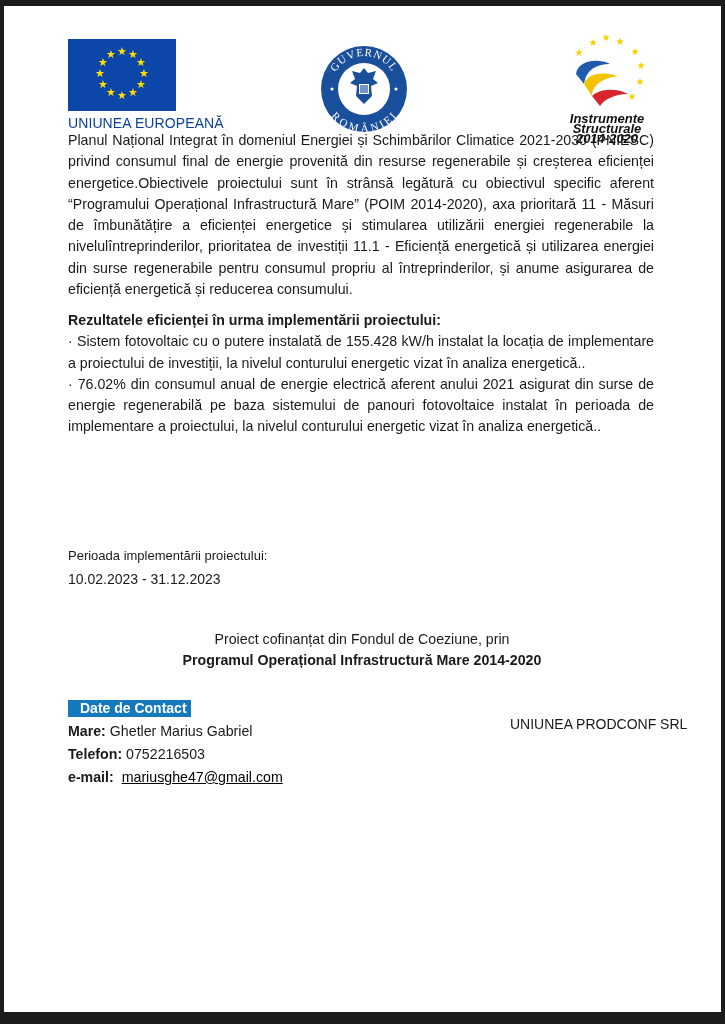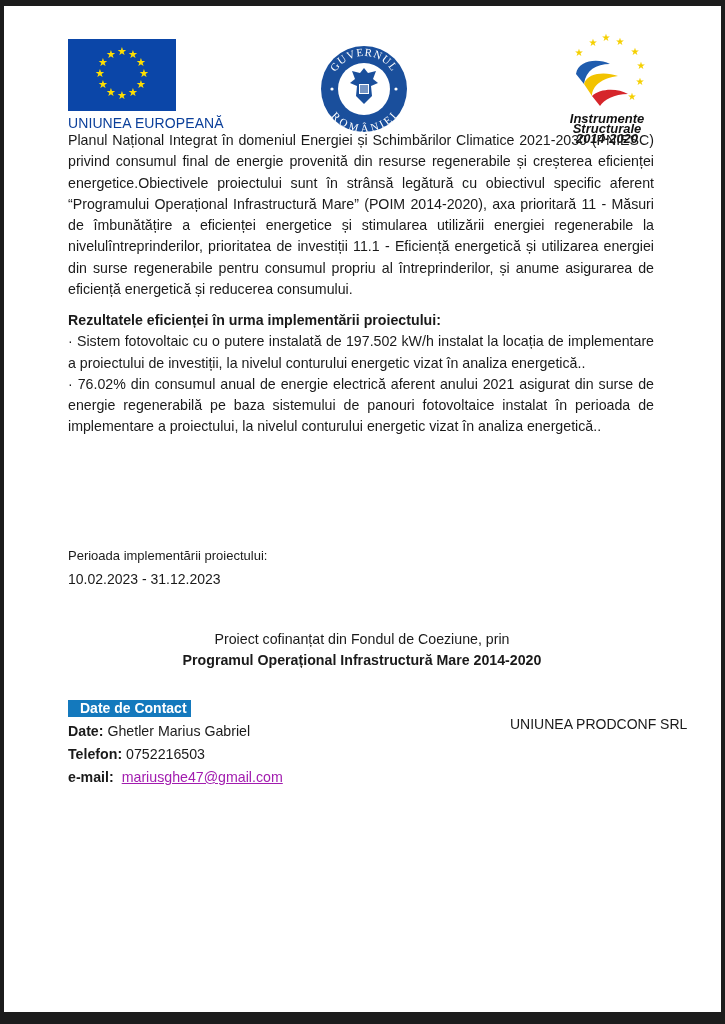--- a/index.html
+++ b/index.html
@@ -35,21 +35,21 @@
     font-size: 14.2px; line-height: 21.3px; color: #1a1a1a;
     text-align: justify;
   }
   .text p { margin: 0; }
   .bold { font-weight: bold; }
   .center { text-align: center; margin-top: 12px; }
   .contact-badge {
     display: inline-block; background: #1479bd; color: #fff; font-weight: bold;
     padding: 0 4px 0 12px; line-height: 17px; font-size: 14px;
   }
-  .email-link { color: #a21caf; text-decoration: underline; margin-left: 4px; }
+  .email-link { color: #000000; text-decoration: underline; margin-left: 4px; }
   .company { position: absolute; left: 506px; top: 710px; font-size: 14px; color: #1a1a1a; }
 </style>
 </head>
 <body>
 
 <div class="page">
 
   <div class="logo-eu">
     <div class="eu-flag">
       <svg width="108" height="72" viewBox="0 0 108 72">
@@ -116,40 +116,40 @@
       <div>2014-2020</div>
     </div>
   </div>
 
   <div class="text" style="top:124px;">
     <p>Planul Național Integrat în domeniul Energiei și Schimbărilor Climatice 2021-2030 (PNIESC) privind consumul final de energie provenită din resurse regenerabile și creșterea eficienței energetice.Obiectivele proiectului sunt în strânsă legătură cu obiectivul specific aferent “Programului Operațional Infrastructură Mare” (POIM 2014-2020), axa prioritară 11 - Măsuri de îmbunătățire a eficienței energetice și stimularea utilizării energiei regenerabile la nivelulîntreprinderilor, prioritatea de investiții 11.1 - Eficiență energetică și utilizarea energiei din surse regenerabile pentru consumul propriu al întreprinderilor, și anume asigurarea de eficiență energetică și reducerea consumului.</p>
   </div>
 
   <div class="text" style="top:304px;">
     <p class="bold">Rezultatele eficienței în urma implementării proiectului:</p>
-    <p>· Sistem fotovoltaic cu o putere instalată de 197.502 kW/h instalat la locația de implementare a proiectului de investiții, la nivelul conturului energetic vizat în analiza energetică..</p>
+    <p>· Sistem fotovoltaic cu o putere instalată de 155.428 kW/h instalat la locația de implementare a proiectului de investiții, la nivelul conturului energetic vizat în analiza energetică..</p>
     <p>· 76.02% din consumul anual de energie electrică aferent anului 2021 asigurat din surse de energie regenerabilă pe baza sistemului de panouri fotovoltaice instalat în perioada de implementare a proiectului, la nivelul conturului energetic vizat în analiza energetică..</p>
   </div>
 
   <div class="text" style="top:539px; font-size:13px;">
     <p>Perioada implementării proiectului:</p>
   </div>
   <div class="text" style="top:563px; font-size:14px;">
     <p>10.02.2023 - 31.12.2023</p>
   </div>
 
   <div class="text center" style="top:611px; left:118px; width:480px; text-align:center;">
     <p>Proiect cofinanțat din Fondul de Coeziune, prin</p>
     <p class="bold">Programul Operațional Infrastructură Mare 2014-2020</p>
   </div>
 
   <div class="text" style="top:691px; line-height:23px; text-align:left;">
     <p><span class="contact-badge">Date de Contact</span></p>
     <p>
-      <span class="bold">Date:</span>
+      <span class="bold">Mare:</span>
       <span>Ghetler Marius Gabriel</span>
     </p>
     <p>
       <span class="bold">Telefon:</span>
       <span>0752216503</span>
     </p>
     <p>
       <span class="bold">e-mail:</span>
       <a class="email-link">mariusghe47@gmail.com</a>
     </p>

